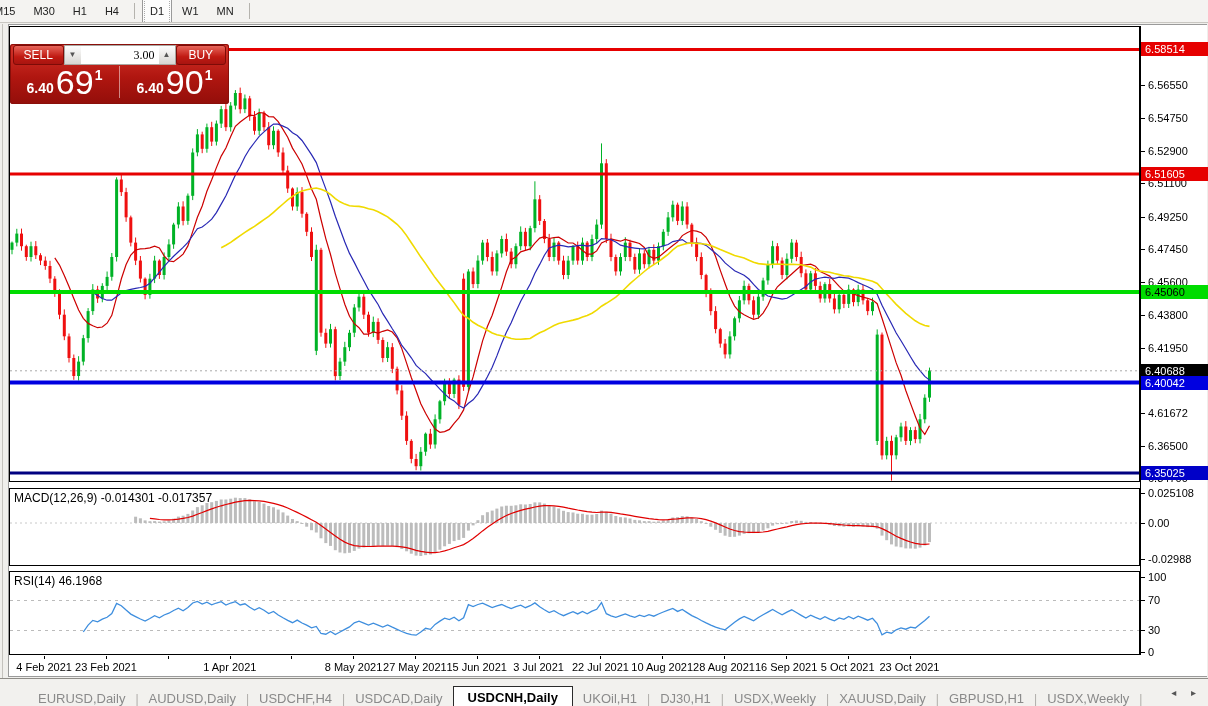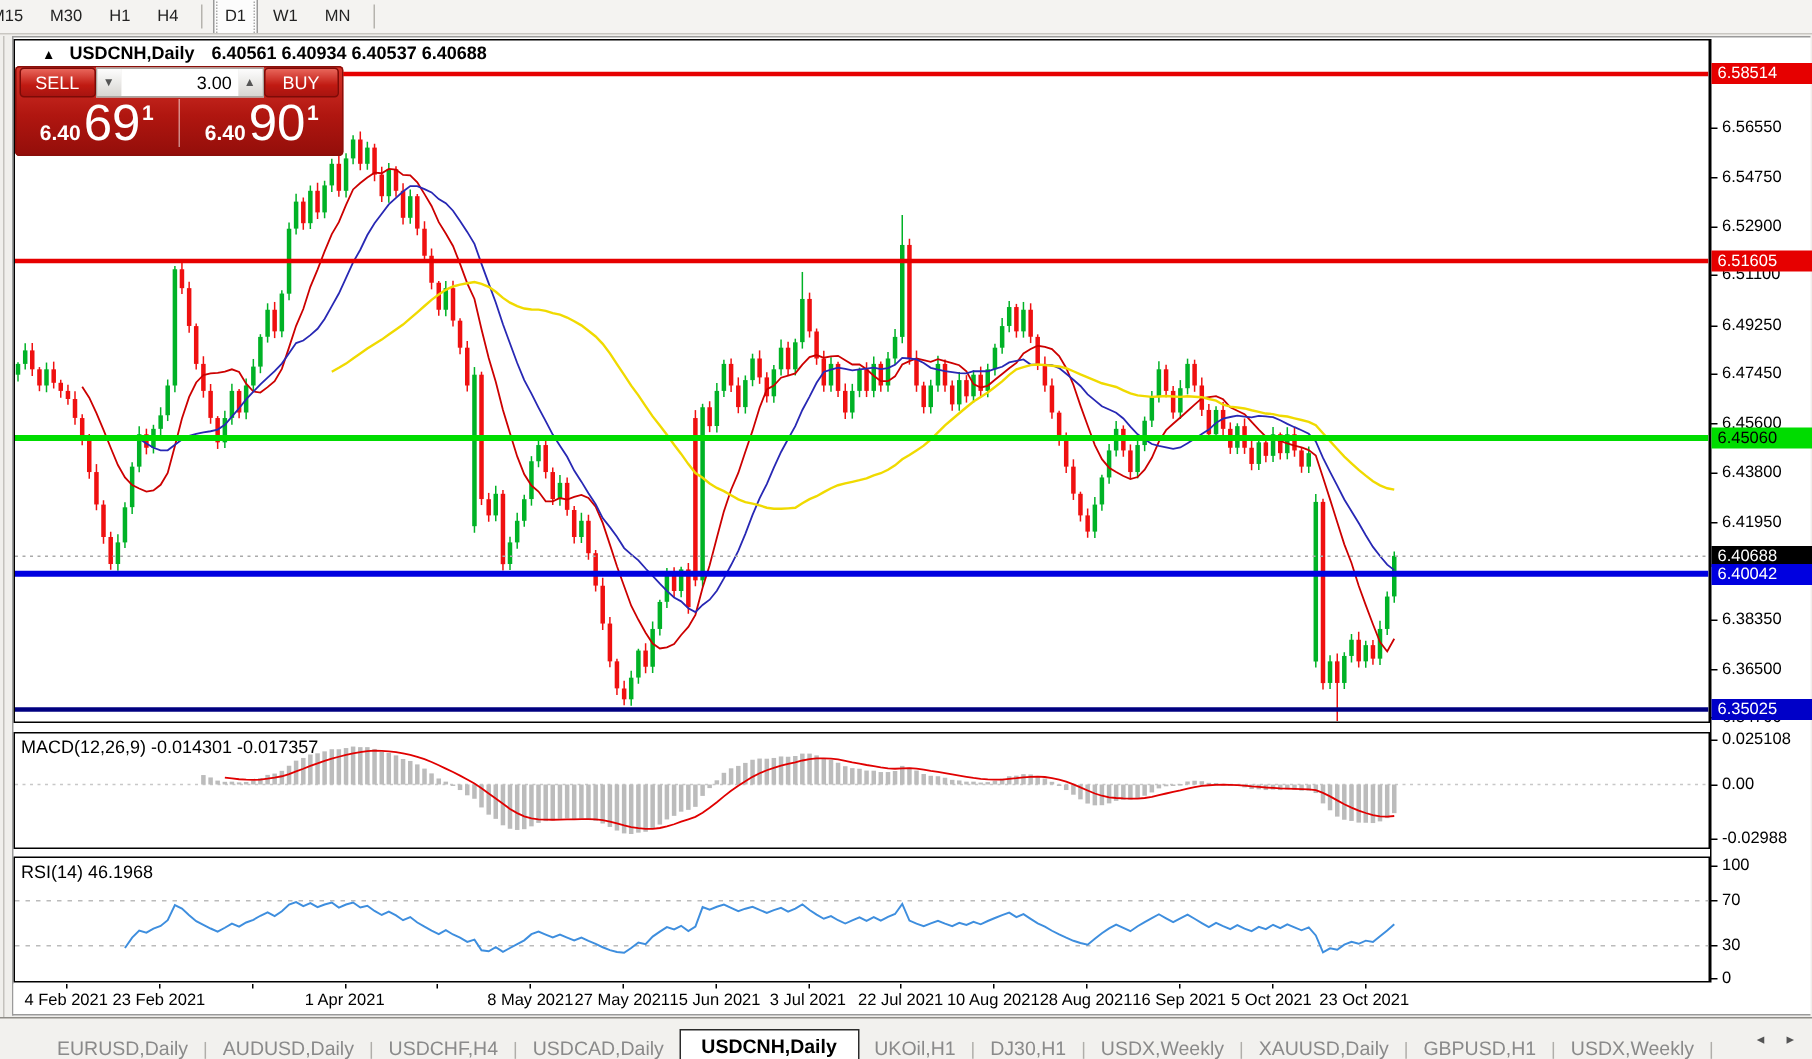--- a/index.html
+++ b/index.html
@@ -28,21 +28,21 @@
   
   .oneclick{position:absolute;left:10px;top:44px;width:219px;height:60px;
             background:linear-gradient(#d8352b,#b01610 55%,#930e0a);
             border-radius:3px;box-shadow:0 0 0 1px #8a0f0a inset;color:#fff;}
   .oc-top{display:flex;align-items:center;justify-content:space-between;height:20px;padding:2px 3px 0 3px;box-sizing:border-box;}
   .oc-btn{width:50px;height:18px;font-size:12px;color:#fff;text-align:center;line-height:18px;
           background:linear-gradient(#e8655a,#c01a12 60%,#a81410);border:1px solid #7d0b07;border-radius:3px;}
   .spin{display:flex;align-items:stretch;height:18px;border:1px solid #a9a7a2;background:#e8e6e2;}
   .spin-btn{width:16px;font-size:8px;color:#555;text-align:center;line-height:18px;background:linear-gradient(#fdfdfd,#d8d6d2);}
   .spin input{width:70px;border:none;outline:none;font-size:12px;text-align:right;padding:0 4px;
-              font-family:Liberation Sans, sans-serif;color:#000;background:#fff;}
+              font-family:Liberation Serif, serif;color:#000;background:#fff;}
   .oc-bottom{display:flex;height:36px;}
   .oc-half{flex:1;display:flex;align-items:center;justify-content:center;}
   .oc-div{width:1px;background:rgba(255,255,255,.5);margin:2px 0;}
   .px-small{font-size:14px;font-weight:bold;margin-right:2px;transform:translateY(6px);}
   .px-big{font-size:34px;line-height:34px;font-weight:400;}
   .px-sup{font-size:14px;font-weight:bold;transform:translateY(-7px);margin-left:1px;}
   
   .dates{position:absolute;left:9px;top:656px;width:1131px;height:20px;background:#fff;}
   .date-tick{position:absolute;top:0;width:1px;height:3px;background:#000;}
   .date-label{position:absolute;top:5px;font-size:11px;color:#000;white-space:nowrap;}
@@ -650,25 +650,20 @@
       </svg>
   </div>
   <div class="pane" style="left:9px;top:571px;width:1131px;height:84px;">
     <svg id="svg-rsi" width="1129" height="82" viewBox="0 0 1129 82">
         <line x1="0" y1="28.5" x2="1129" y2="28.5" stroke="#bbbbbb" stroke-width="1" stroke-dasharray="3,4"></line>
         <line x1="0" y1="58.5" x2="1129" y2="58.5" stroke="#bbbbbb" stroke-width="1" stroke-dasharray="3,4"></line>
         <polyline points="73.3,60.0 78.1,53.1 82.8,48.4 87.6,49.8 92.3,47.1 97.1,45.3 101.8,41.5 106.6,31.4 111.3,33.7 116.1,38.1 120.8,42.1 125.6,44.6 130.4,47.0 135.1,49.1 139.9,46.5 144.6,43.7 149.4,45.8 154.1,43.0 158.9,41.2 163.6,38.5 168.4,36.2 173.1,38.7 177.9,35.5 182.7,31.0 187.4,29.4 192.2,32.1 196.9,30.1 201.7,32.8 206.4,31.0 211.2,29.7 215.9,33.1 220.7,31.0 225.4,29.7 230.2,33.0 234.9,31.8 239.7,35.3 244.5,38.0 249.2,35.7 254.0,38.3 258.7,41.5 263.5,39.4 268.2,43.0 273.0,45.8 277.7,48.4 282.5,50.7 287.2,48.1 292.0,51.0 296.7,53.1 301.5,55.9 306.3,54.4 311.0,61.5 315.8,62.2 320.5,59.4 325.3,62.6 330.0,60.0 334.8,57.4 339.5,54.9 344.3,50.8 349.0,49.1 353.8,51.1 358.5,53.0 363.3,51.1 368.1,53.1 372.8,55.0 377.6,53.0 382.3,55.2 387.1,57.3 391.8,59.5 396.6,61.4 401.3,62.7 406.1,63.2 410.8,60.0 415.6,56.3 420.4,57.4 425.1,52.4 429.9,49.1 434.6,46.1 439.4,47.6 444.1,45.2 448.9,48.7 453.6,45.7 458.4,32.7 463.1,34.5 467.9,32.5 472.6,31.1 477.4,33.3 482.2,35.5 486.9,33.8 491.7,32.5 496.4,34.6 501.2,36.6 505.9,34.7 510.7,33.2 515.4,35.7 520.2,33.7 524.9,30.9 529.7,34.7 534.4,37.7 539.2,40.5 544.0,38.7 548.7,41.5 553.5,43.7 558.2,41.6 563.0,39.6 567.7,41.9 572.5,39.4 577.2,41.8 582.0,39.2 586.7,37.3 591.5,30.6 596.3,41.7 601.0,43.8 605.8,45.4 610.5,43.6 615.3,41.9 620.0,43.8 624.8,45.4 629.5,43.2 634.3,44.6 639.0,42.6 643.8,44.2 648.5,42.0 653.3,40.0 658.1,38.1 662.8,36.4 667.6,39.4 672.3,37.4 677.1,40.6 681.8,43.6 686.6,45.8 691.3,48.5 696.1,50.9 700.8,53.1 705.6,55.2 710.3,56.7 715.1,57.8 719.9,53.9 724.6,50.2 729.4,46.9 734.1,44.4 738.9,46.6 743.6,48.8 748.4,45.5 753.1,42.7 757.9,40.1 762.6,37.5 767.4,40.2 772.1,42.8 776.9,40.2 781.7,37.8 786.4,40.5 791.2,43.4 795.9,46.1 800.7,43.2 805.4,45.4 810.2,47.4 814.9,44.7 819.7,47.1 824.4,48.8 829.2,45.9 833.9,47.4 838.7,44.5 843.5,46.8 848.2,44.2 853.0,46.2 857.7,48.2 862.5,46.2 867.2,51.6 872.0,62.9 876.7,60.2 881.5,61.2 886.2,57.8 891.0,55.9 895.8,57.2 900.5,55.1 905.3,56.0 910.0,52.2 914.8,48.4 919.5,44.2 " fill="none" stroke="#3e8ede" stroke-width="1.3"></polyline>
       </svg>
   </div>
 
-  <div class="chart-title">
-    <span class="tri">▲</span>
-    <span>USDCNH,Daily</span>
-    <span style="margin-left:8px;">6.40561 6.40934 6.40537 6.40688</span>
-  </div>
 
   <div class="oneclick">
     <div class="oc-top">
       <div class="oc-btn">SELL</div>
       <div class="spin">
         <div class="spin-btn">▼</div>
         <input value="3.00" style="">
         <div class="spin-btn">▲</div>
       </div>
       <div class="oc-btn">BUY</div>
@@ -705,21 +700,21 @@
       <div class="axis-label" style="top: 211px;">6.49250</div>
       <div class="axis-tick" style="top: 249px;"></div>
       <div class="axis-label" style="top: 243px;">6.47450</div>
       <div class="axis-tick" style="top: 282px;"></div>
       <div class="axis-label" style="top: 276px;">6.45600</div>
       <div class="axis-tick" style="top: 315px;"></div>
       <div class="axis-label" style="top: 309px;">6.43800</div>
       <div class="axis-tick" style="top: 348px;"></div>
       <div class="axis-label" style="top: 342px;">6.41950</div>
       <div class="axis-tick" style="top: 413px;"></div>
-      <div class="axis-label" style="top: 407px;">6.38350</div>
+      <div class="axis-label" style="top: 407px;">4.61672</div>
       <div class="axis-tick" style="top: 446px;"></div>
       <div class="axis-label" style="top: 440px;">6.36500</div>
       <div class="axis-tick" style="top: 478px;"></div>
       <div class="axis-label" style="top: 472px;">6.34700</div>
       <div class="badge" style="top: 42px; background: rgb(230, 0, 0); color: rgb(255, 255, 255);">6.58514</div>
       <div class="badge" style="top: 167px; background: rgb(230, 0, 0); color: rgb(255, 255, 255);">6.51605</div>
       <div class="badge" style="top: 285px; background: rgb(0, 220, 0); color: rgb(0, 0, 0);">6.45060</div>
       <div class="badge" style="top: 364px; background: rgb(0, 0, 0); color: rgb(255, 255, 255);">6.40688</div>
       <div class="badge" style="top: 376px; background: rgb(0, 0, 224); color: rgb(255, 255, 255);">6.40042</div>
       <div class="badge" style="top: 466px; background: rgb(0, 0, 200); color: rgb(255, 255, 255);">6.35025</div>

